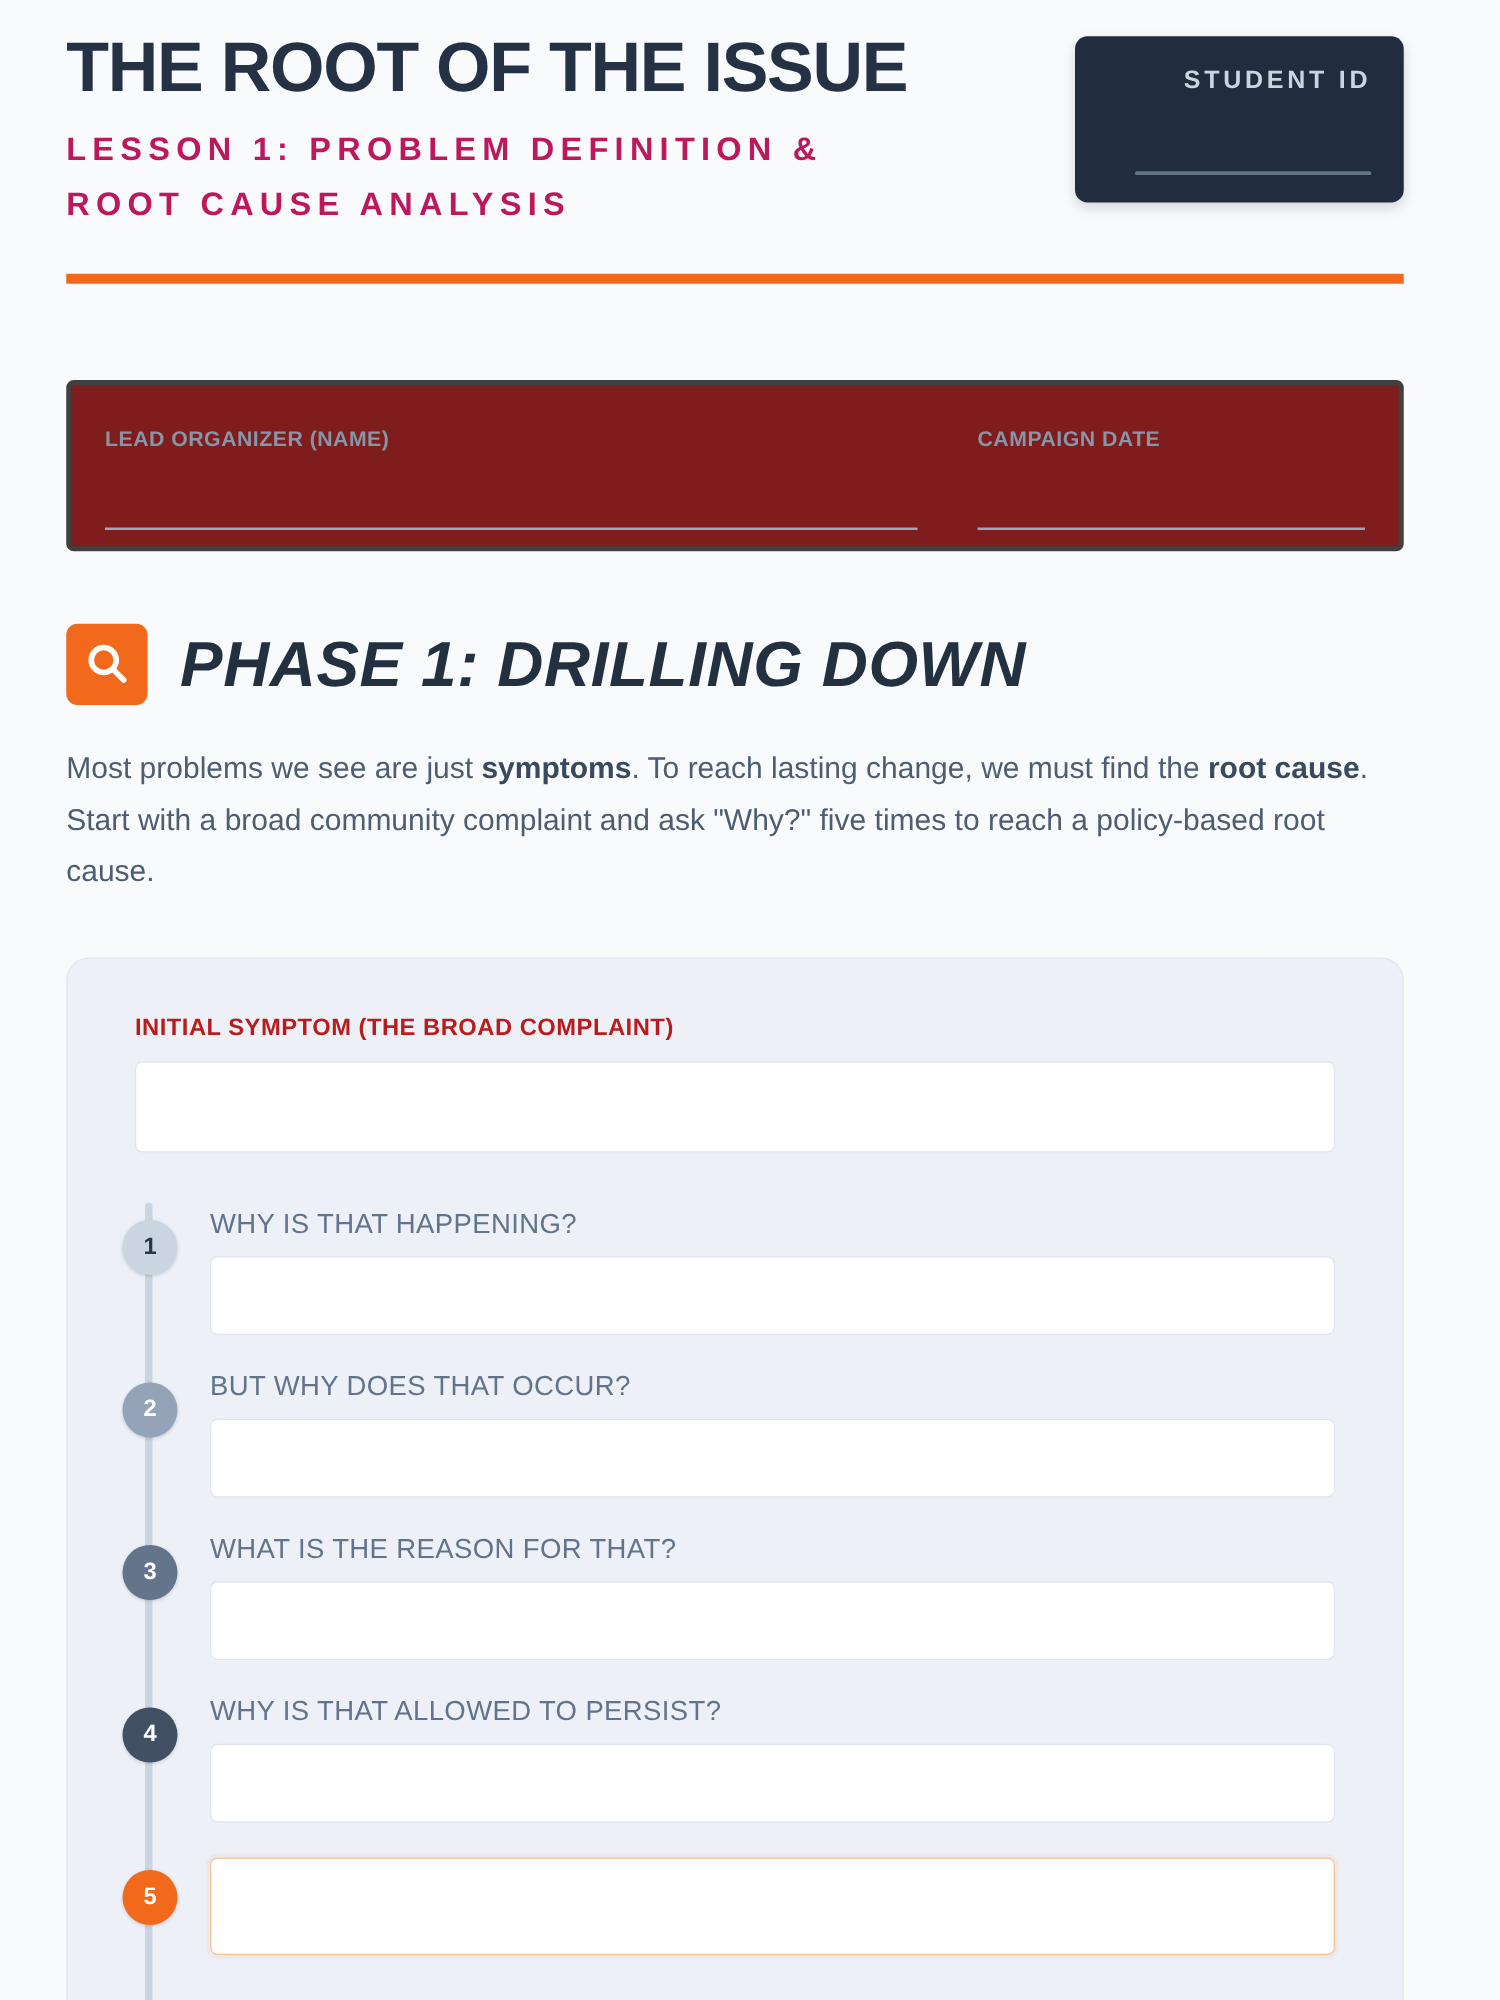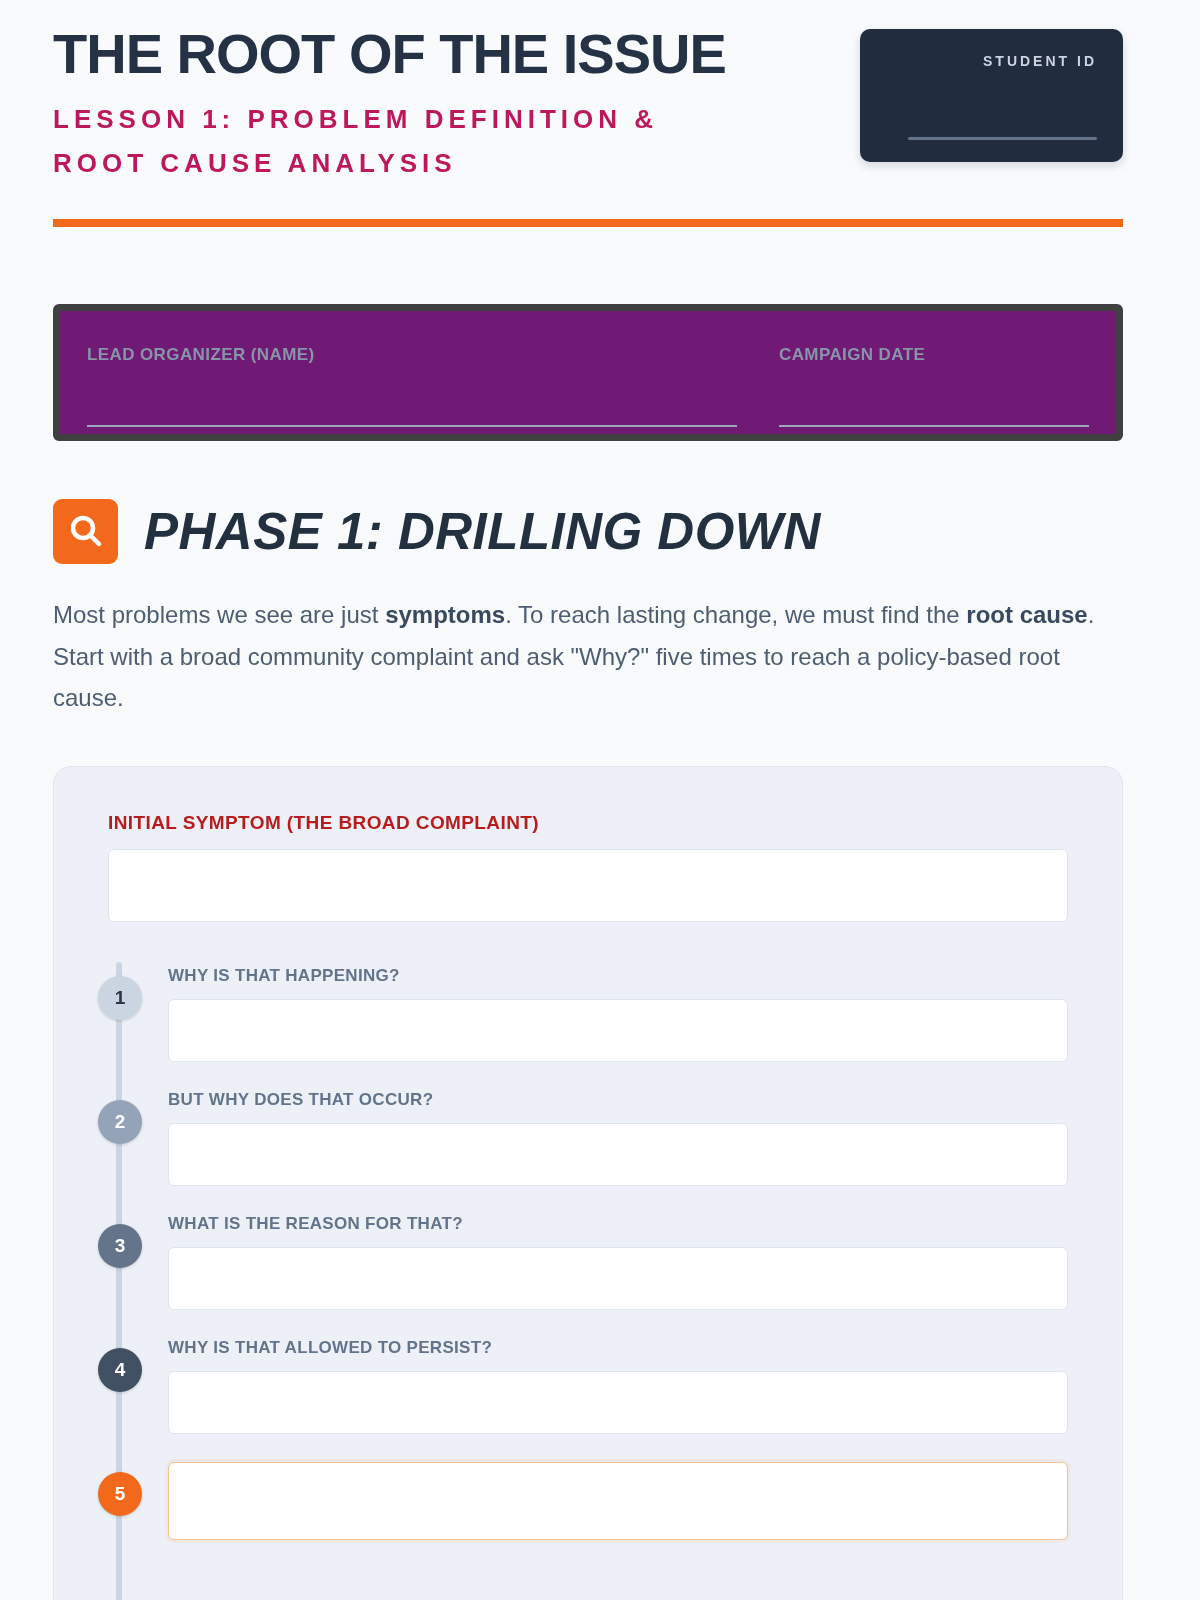--- a/index.html
+++ b/index.html
@@ -8,27 +8,27 @@
   .content { position:absolute; left:53px; top:0; width:1070px; }
 
   
   .header { display:flex; justify-content:space-between; align-items:flex-start; padding-top:26px; }
   .header-left { max-width:770px; }
   .title { font-size:56px; font-weight:bold; color:#253246; letter-spacing:-1px; line-height:1.0; }
   .subtitle { margin-top:16px; font-size:26px; font-weight:bold; color:#be185d; letter-spacing:5px; line-height:1.68; max-width:700px; }
   .student-card { width:263px; height:133px; margin-top:3px; background:#212c3e; border-radius:10px;
                   padding:24px 26px 22px; display:flex; flex-direction:column; text-align:right;
                   box-shadow:0 4px 10px rgba(15,23,42,.15); }
-  .student-card-label { color:#cbd5e1; font-size:14px; font-weight:bold; letter-spacing:3px; }
+  .student-card-label { color:#cbd5e1; font-size:20px; font-weight:bold; letter-spacing:3px; }
   .student-line { margin-top:auto; height:3px; background:#64748b; border-radius:2px; margin-left:22px; }
 
   .divider { margin-top:34px; height:8px; background:#f2691c; }
 
   
-  .info-card { margin-top:77px; background:#701a75; border:7px solid #404040; border-radius:6px;
+  .info-card { margin-top:77px; background:#7f1d1d; border:4px solid #404040; border-radius:6px;
                height:137px; padding:34px 27px 0; display:flex; }
   .info-field.organizer { width:650px; }
   .info-field.date { margin-left:auto; width:310px; }
   .info-label { font-size:17px; font-weight:bold; color:#8795a9; letter-spacing:0.4px; }
   .info-line { margin-top:60px; height:2px; background:#9aa9bb; }
 
   
   .phase-header { margin-top:58px; display:flex; align-items:center; gap:26px; }
   .phase-icon { width:65px; height:65px; background:#f2691c; border-radius:9px; flex:0 0 65px;
                 display:flex; align-items:center; justify-content:center; }
@@ -48,21 +48,21 @@
   .timeline { position:absolute; left:8px; top:-4px; bottom:-80px; width:6px; background:#cbd5e1; border-radius:3px; }
   .step { position:relative; margin-bottom:24px; }
   .step-circle { position:absolute; left:-70px; top:10px; width:44px; height:44px; border-radius:50%;
                  display:flex; align-items:center; justify-content:center;
                  font-size:19px; font-weight:bold; box-shadow:0 1px 3px rgba(15,23,42,.18); }
   .c1 { background:#cbd5e1; color:#27364a; }
   .c2 { background:#94a3b8; color:#ffffff; }
   .c3 { background:#64748b; color:#ffffff; }
   .c4 { background:#415063; color:#ffffff; }
   .c5 { background:#f2691c; color:#ffffff; }
-  .step-label { font-size:17px; font-weight:bold; color:#62748c; letter-spacing:0.3px;margin-top:28px; }
+  .step-label { font-size:22px; font-weight:normal; color:#62748c; letter-spacing:0.3px;margin-top:28px; }
   .step-input { margin-top:13px; height:63px; background:#fff; border:1px solid #dee5ee; border-radius:6px; }
   .step.root { margin-top:28px; }
   .step.root .step-label { color:#f2691c; font-style:italic; letter-spacing:0.6px; }
   .step.root .step-input { height:78px; border:1px solid #f6c28f; box-shadow:0 0 0 3px rgba(242,105,28,0.06); }
 </style>
 </head>
 <body>
 
 <div class="page">
   <div class="content">

